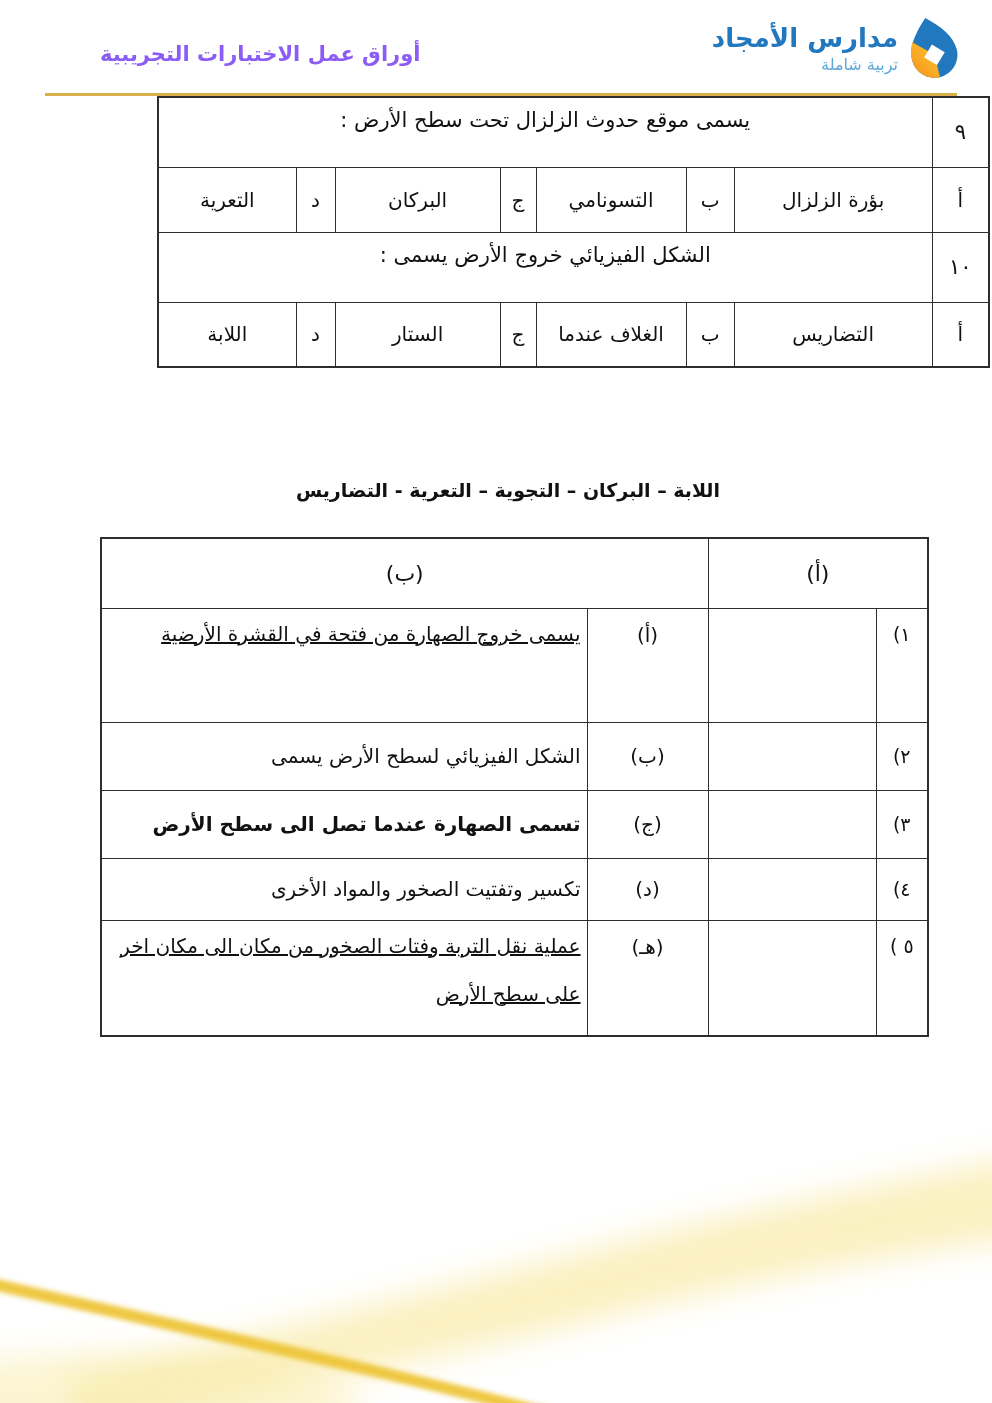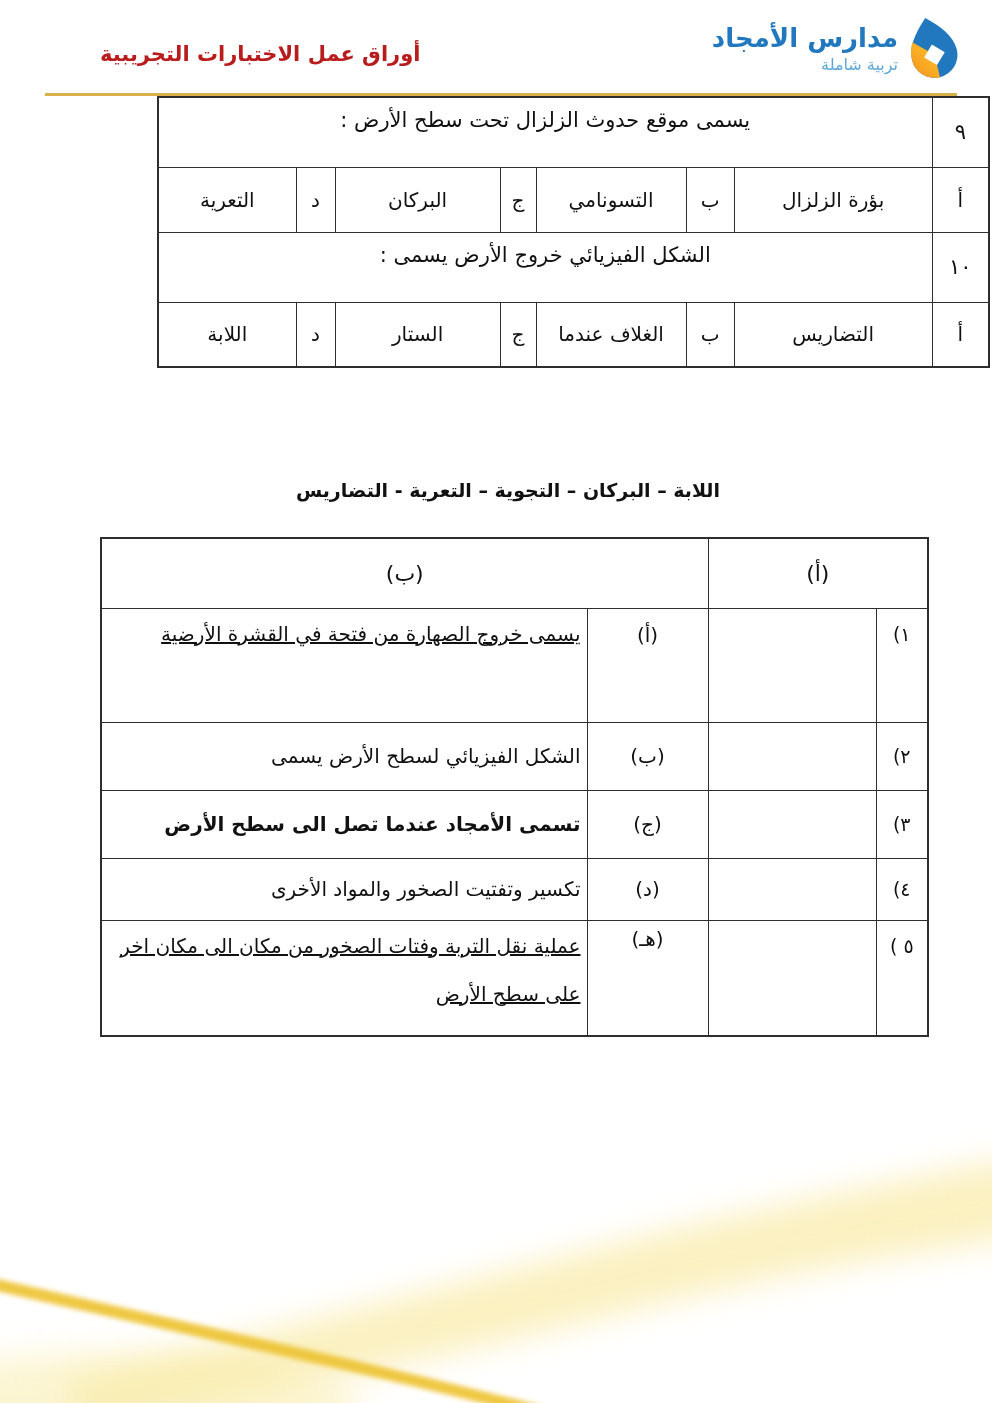--- a/index.html
+++ b/index.html
@@ -10,21 +10,21 @@
     margin:0 auto;
     background:#ffffff;
     overflow:hidden;
     font-family:"DejaVu Sans", sans-serif;
     direction:rtl;
     color:#111;
   }
   
   .doc-title {
     position:absolute; left:100px; top:42px;
-    font-size:21px; font-weight:bold; color:#b91c1c;
+    font-size:21px; font-weight:bold; color:#8b5cf6;
     direction:rtl; white-space:nowrap;
   }
   .logo {
     position:absolute; right:32px; top:16px;
     display:flex; align-items:center; gap:8px;
     direction:rtl;
   }
   .logo-text { text-align:right; }
   .logo-name { font-size:26px; font-weight:bold; color:#2278bf; line-height:1.1; white-space:nowrap; }
   .logo-tagline { font-size:16px; color:#5ba7d8; margin-top:2px; }
@@ -168,32 +168,32 @@
     <tr style="height:68px">
       <td class="m-num">٢)</td>
       <td class="m-answer"></td>
       <td class="m-letter">(ب)</td>
       <td class="m-statement">الشكل الفيزيائي لسطح الأرض يسمى</td>
     </tr>
     <tr style="height:68px" class="bold-row">
       <td class="m-num">٣)</td>
       <td class="m-answer"></td>
       <td class="m-letter">(ج)</td>
-      <td class="m-statement">تسمى الأمجاد عندما تصل الى سطح الأرض</td>
+      <td class="m-statement">تسمى الصهارة عندما تصل الى سطح الأرض</td>
     </tr>
     <tr style="height:62px">
       <td class="m-num">٤)</td>
       <td class="m-answer"></td>
       <td class="m-letter">(د)</td>
       <td class="m-statement">تكسير وتفتيت الصخور والمواد الأخرى</td>
     </tr>
     <tr style="height:116px">
       <td class="m-num" style="vertical-align:top; padding-top:14px;">٥ )</td>
       <td class="m-answer"></td>
-      <td class="m-letter" style="vertical-align:top; padding-top:6px;">(هـ)</td>
+      <td class="m-letter" style="vertical-align:top; padding-top:14px;">(هـ)</td>
       <td class="m-statement vtop">عملية نقل التربة وفتات الصخور من مكان الى مكان اخر على سطح الأرض</td>
     </tr>
   </tbody>
     </table>
 
   <svg class="footer-art" width="992" height="300" viewBox="0 0 992 300">
     <defs>
       <filter id="soft-blur" x="-50%" y="-50%" width="200%" height="200%">
         <feGaussianBlur stdDeviation="16"></feGaussianBlur>
       </filter>

